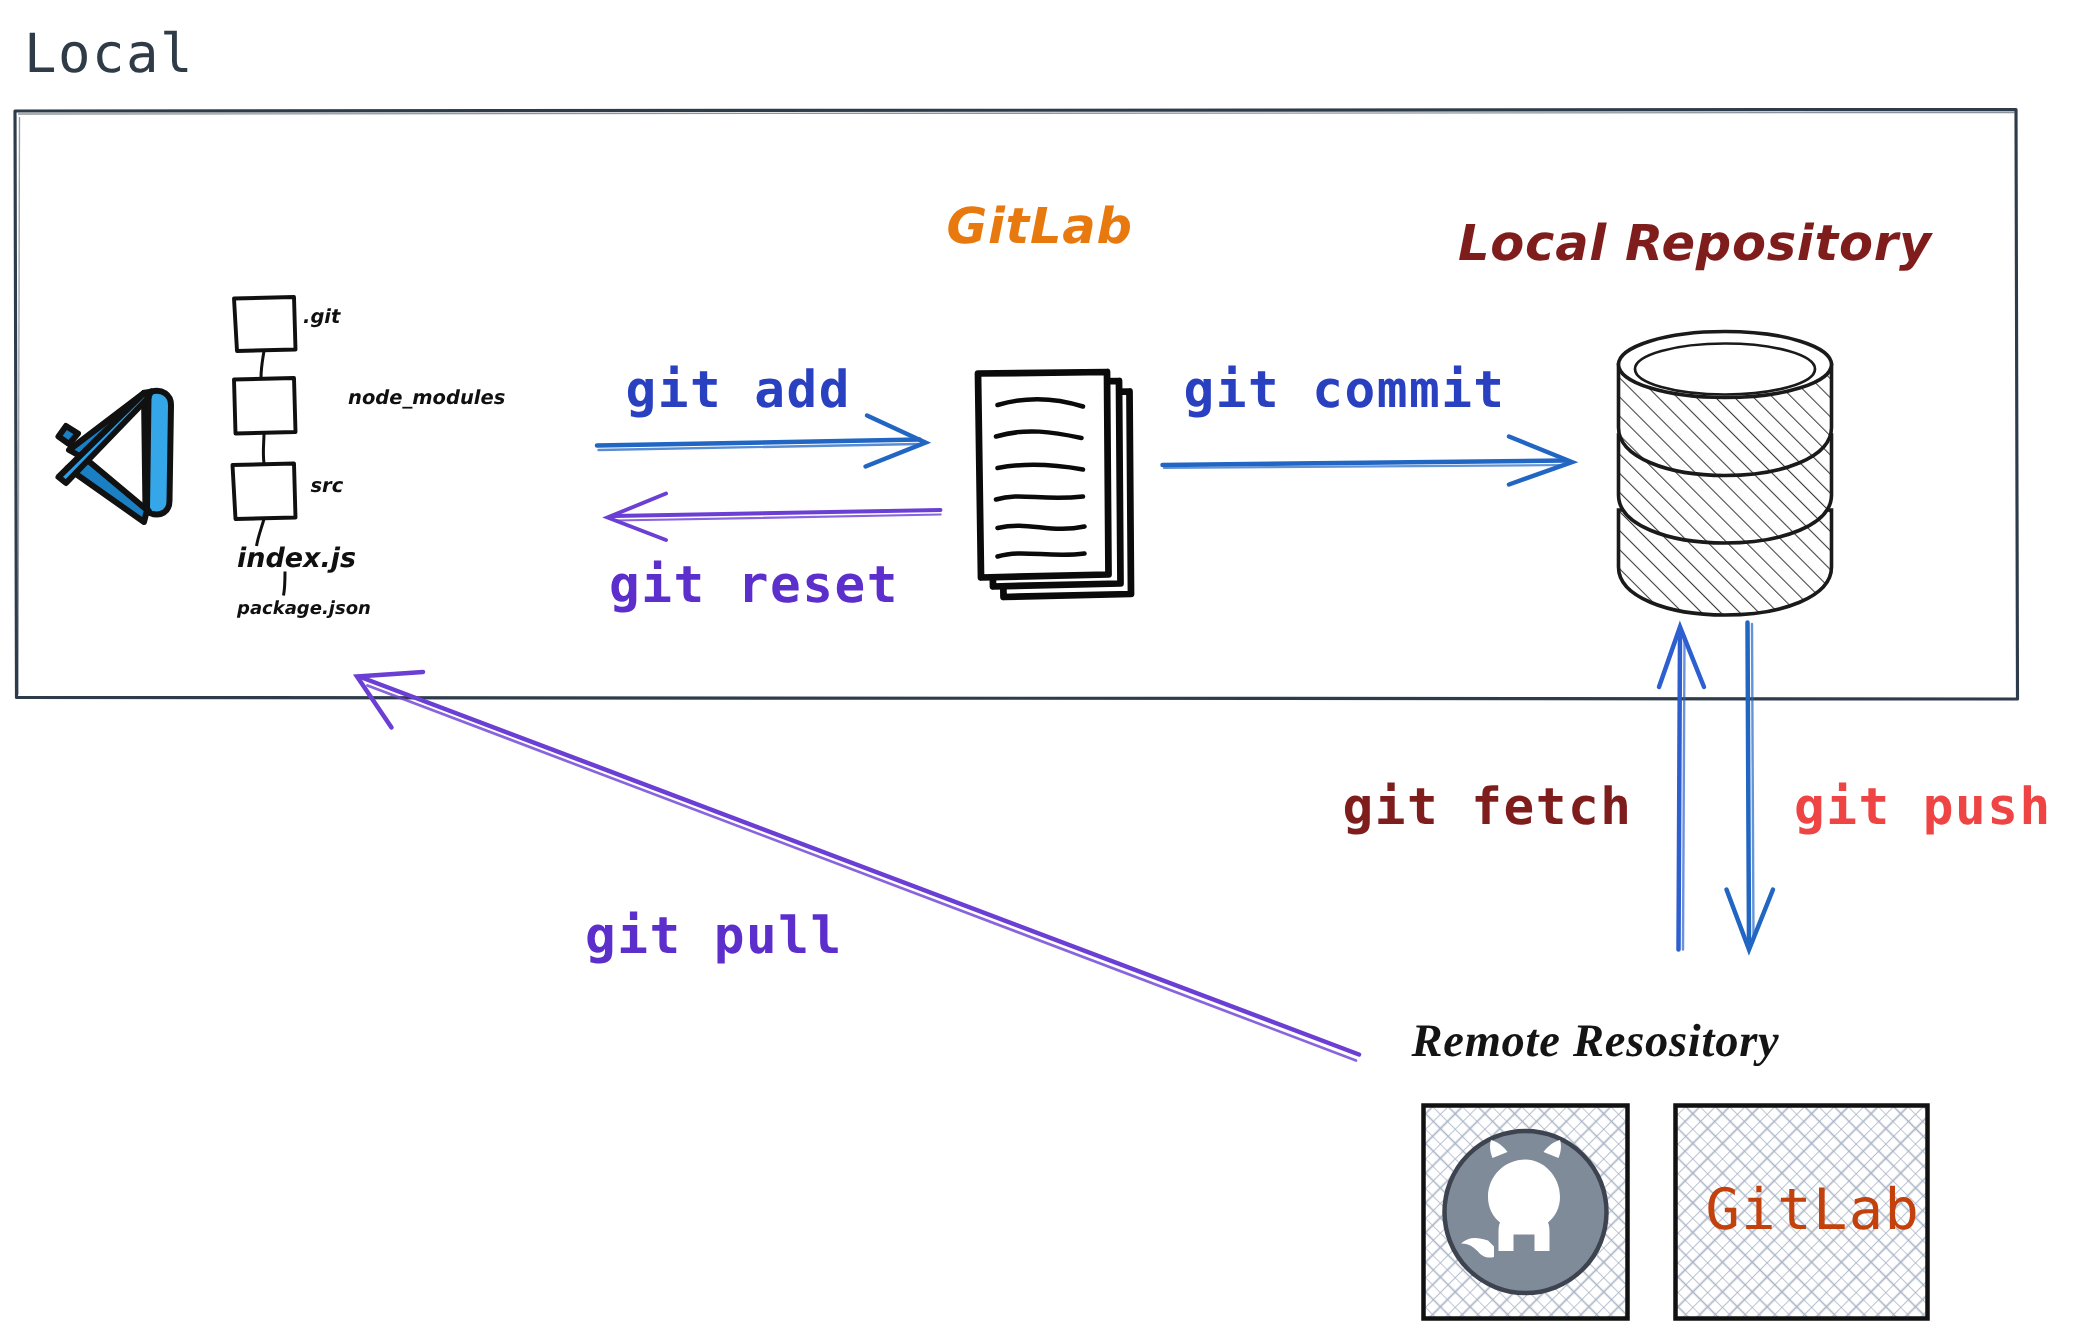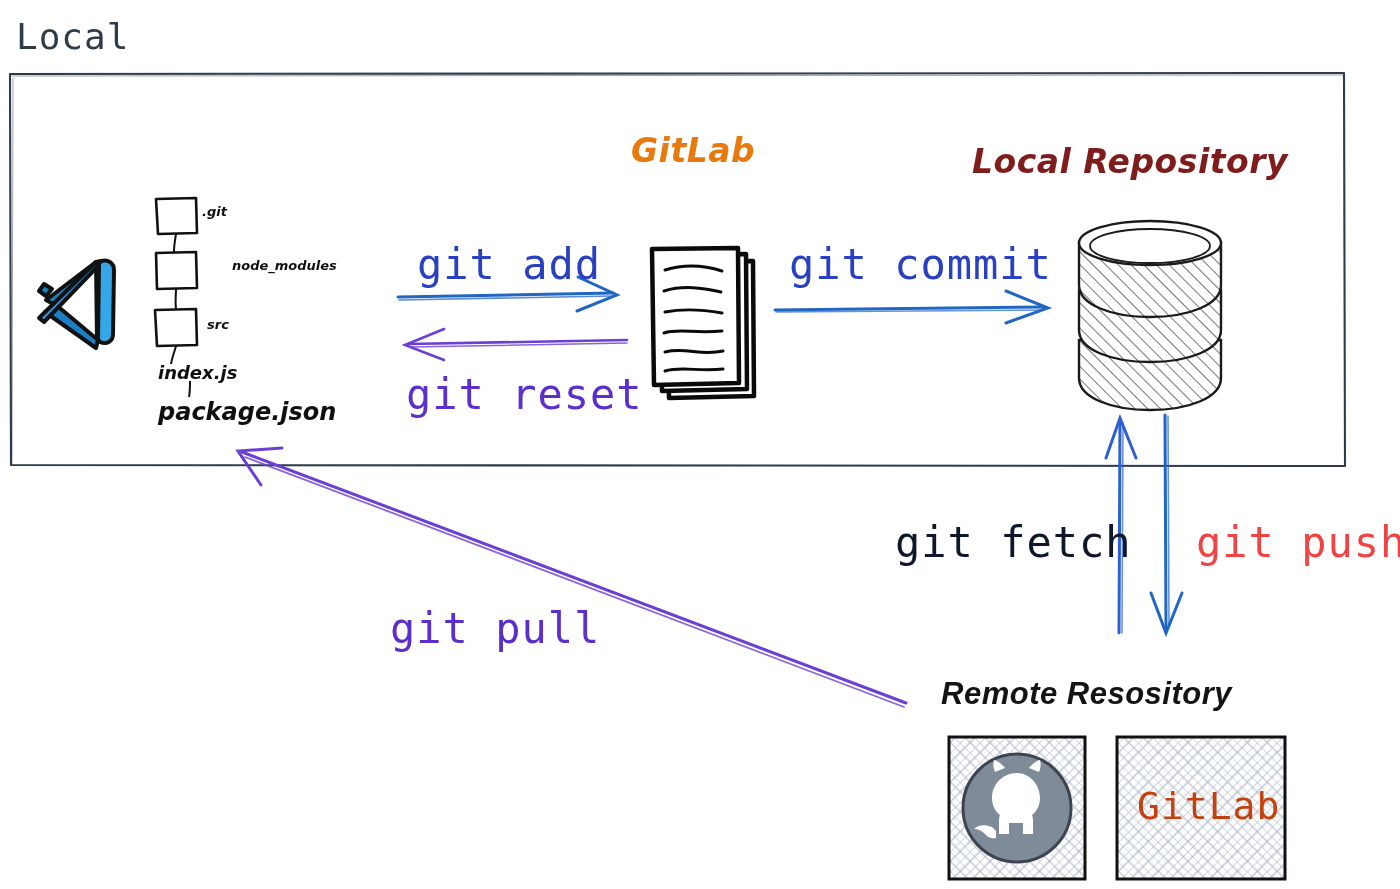--- a/index.html
+++ b/index.html
@@ -24,45 +24,45 @@
     font-family:"DejaVu Sans","Liberation Sans",sans-serif;
     font-size:33px;font-weight:600;font-style:italic;
     letter-spacing:0.5px;
   }
   .head-workspace{left:112px;top:131px;color:#1f9e36;}
   .head-stage{left:631px;top:131px;color:#e8790f;}
   .head-localrepo{left:972px;top:142px;color:#7f1d1d;}
   .head-remote{
     left:941px;top:676px;color:#141414;
     font-size:31px;font-weight:700;font-style:italic;
-    font-family:Liberation Sans, sans-serif;
+    font-family:Liberation Serif, serif;
   }
 
   
   .cmd{
     font-family:"DejaVu Sans Mono","Liberation Mono",monospace;
-    font-size:42px;font-weight:400;letter-spacing:1px;
+    font-size:34px;font-weight:700;letter-spacing:1px;
   }
   .cmd-add   {left:417px;top:240px;color:#2940c0;}
   .cmd-reset {left:406px;top:370px;color:#5c2fcc;}
   .cmd-commit{left:789px;top:240px;color:#2940c0;}
-  .cmd-fetch {left:895px;top:518px;color:#0f172a;}
+  .cmd-fetch {left:895px;top:518px;color:#7f1d1d;}
   .cmd-push  {left:1196px;top:518px;color:#ef4444;}
   .cmd-pull  {left:390px;top:604px;color:#5c2fcc;}
 
   
   .fname{
     font-family:"DejaVu Sans","Liberation Sans",sans-serif;
     font-style:italic;font-weight:600;color:#101010;font-size:13px;
   }
   .fn-git  {left:202px;top:204px;}
   .fn-nm   {left:204px;top:258px;margin-left:28px;}
   .fn-src  {left:207px;top:317px;}
   .fn-idx  {left:158px;top:362px;font-size:18px;}
-  .fn-pkg  {left:158px;top:398px;font-size:24px;}
+  .fn-pkg  {left:158px;top:398px;font-size:12px;}
 
   .gitlab-text{
     position:absolute;left:1137px;top:784px;
     font-family:"DejaVu Sans Mono","Liberation Mono",monospace;
     font-size:38px;font-weight:400;color:#c2410c;letter-spacing:1px;
   }
 </style>
 </head>
 <body>
 

